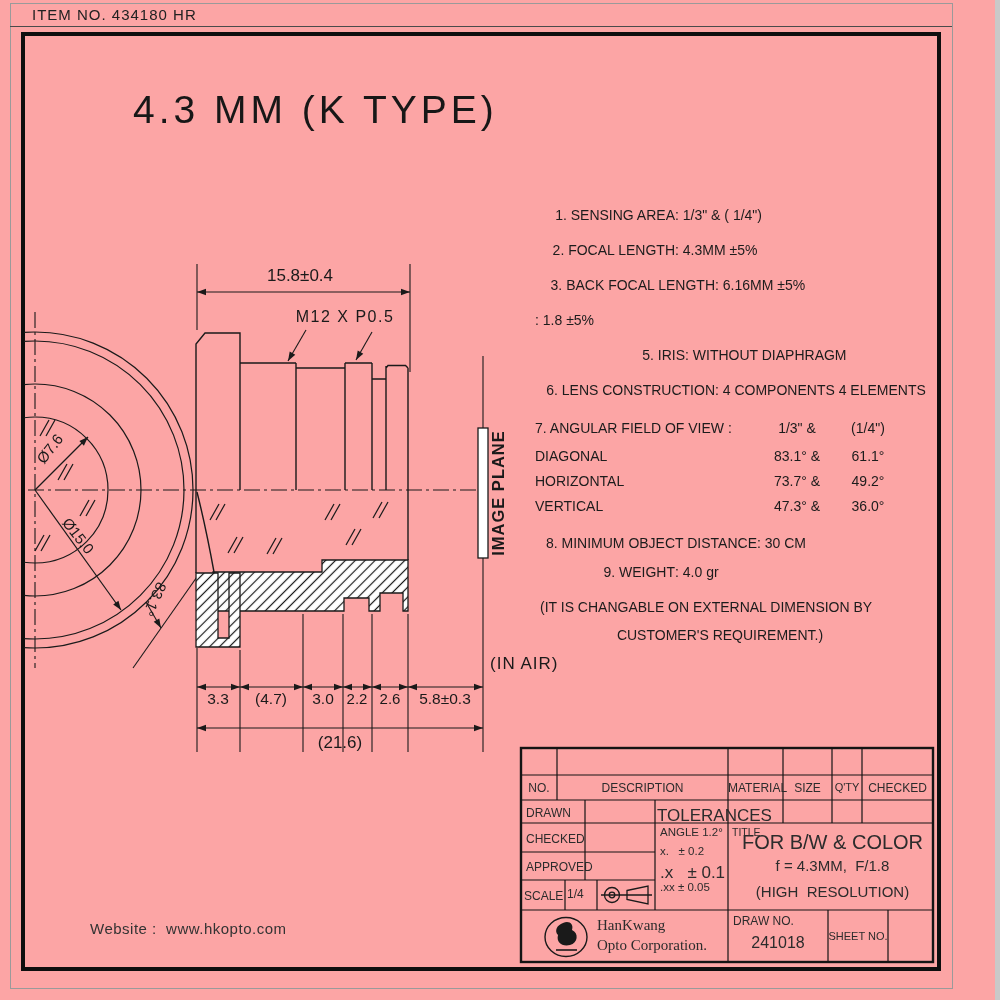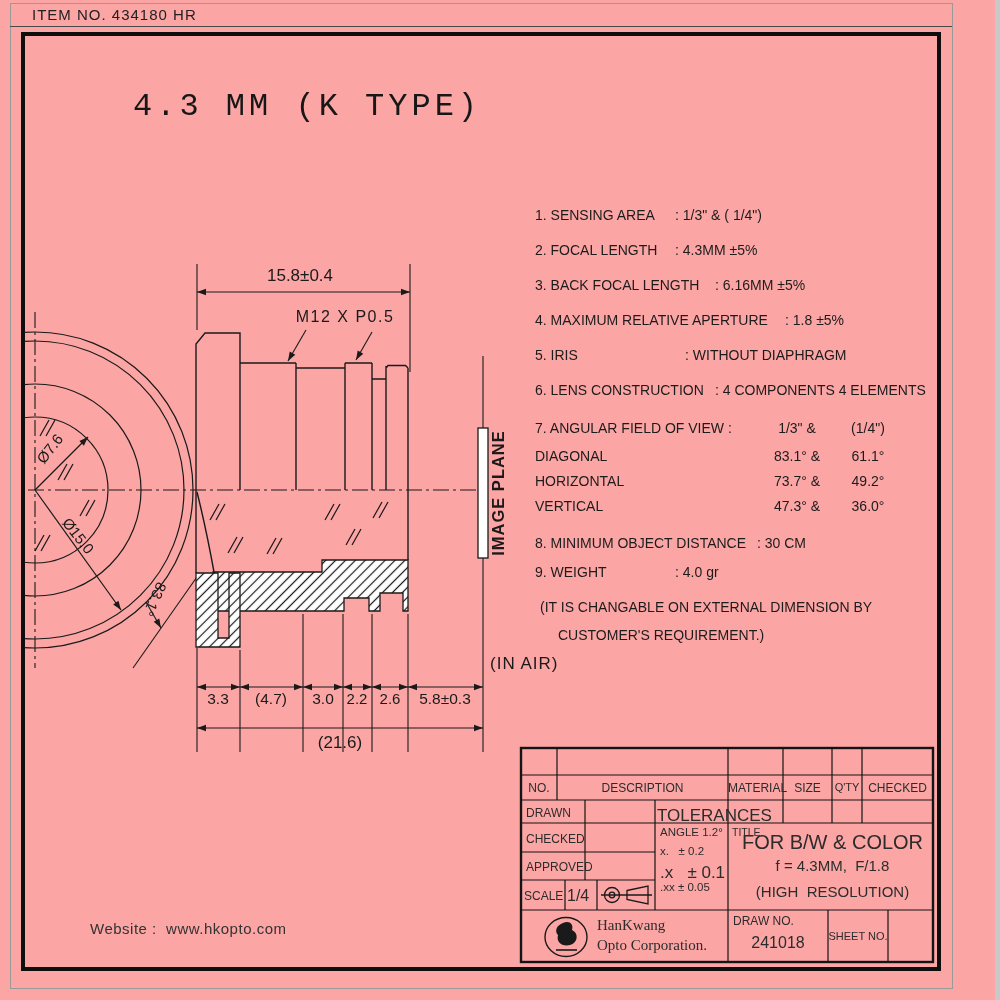--- a/index.html
+++ b/index.html
@@ -5,25 +5,25 @@
   html,body{margin:0;padding:0;background:#fff;}
   #page{position:relative;width:1000px;height:1000px;background:#fca5a5;overflow:hidden;
         font-family:"Liberation Sans",sans-serif;color:#1f1f1f;}
   .abs{position:absolute;}
   
   #outer-sheet{left:10px;top:3px;width:941px;height:984px;border:1px solid #9a9a9a;}
   #item-underline{left:10px;top:26px;width:942px;height:0;border-top:1.5px solid #4a4a4a;}
   #heavy-frame{left:21px;top:32px;width:912px;height:931px;border:4.5px solid #0e0e0e;}
   #edge-right{right:0;top:0;width:5px;height:1000px;background:#c9c9c9;}
   #item-no{left:32px;top:6px;font-size:15px;letter-spacing:1px;color:#222;}
-  #sheet-title{left:133px;top:88px;font-family:Liberation Mono, monospace;font-size:32px;
+  #sheet-title{left:133px;top:88px;font-family:Liberation Sans, sans-serif;font-size:39px;
                letter-spacing:4px;color:#171717;}
   
   .spec-row{left:535px;width:400px;display:flex;font-size:14px;color:#1c1c1c;white-space:pre;}
-  .spec-label{flex:0 0 auto;}
+  .spec-label{flex:0 0 auto;text-align:right;}
   .spec-value{flex:0 0 auto;}
   .fov-grid{left:535px;width:364px;display:grid;grid-template-columns:222px 80px 62px;
             font-size:14px;color:#1c1c1c;white-space:pre;}
   .fov-grid .c1r{text-align:left;}
   .fov-grid .cc{text-align:center;}
   .note{font-size:14px;color:#1c1c1c;white-space:pre;}
   
   #contact{left:90px;top:866px;font-size:15px;color:#333;letter-spacing:.5px;line-height:25px;white-space:pre;}
   
   .tb{font-size:12px;color:#2c2c2c;white-space:pre;}
@@ -215,21 +215,21 @@
   </svg>
 
   <div>
     <div class="abs spec-row" style="top:207px">
       <span class="spec-label" style="width:140px">1. SENSING AREA</span><span class="spec-value">: 1/3" &amp; ( 1/4")</span></div>
     <div class="abs spec-row" style="top:242px">
       <span class="spec-label" style="width:140px">2. FOCAL LENGTH</span><span class="spec-value">: 4.3MM ±5%</span></div>
     <div class="abs spec-row" style="top:277px">
       <span class="spec-label" style="width:180px">3. BACK FOCAL LENGTH</span><span class="spec-value">: 6.16MM ±5%</span></div>
     <div class="abs spec-row" style="top:312px">
-      <span class="spec-label" style="width:250px">4. MAXIMUM RELATIVE APERTURE</span><span class="spec-value">: 1.8 ±5%</span></div>
+      <span class="spec-value">: 1.8 ±5%</span></div>
     <div class="abs spec-row" style="top:347px">
       <span class="spec-label" style="width:150px">5. IRIS</span><span class="spec-value">: WITHOUT DIAPHRAGM</span></div>
     <div class="abs spec-row" style="top:382px">
       <span class="spec-label" style="width:180px">6. LENS CONSTRUCTION</span><span class="spec-value">: 4 COMPONENTS 4 ELEMENTS</span></div>
 
     <div class="abs fov-grid" style="top:420px">
       <span>7. ANGULAR FIELD OF VIEW :</span>
       <span class="cc">1/3" &amp;</span>
       <span class="cc">(1/4")</span>
     </div>
@@ -248,41 +248,41 @@
       <span class="cc">47.3° &amp;</span>
       <span class="cc">36.0°</span>
     </div>
 
     <div class="abs spec-row" style="top:535px">
       <span class="spec-label" style="width:222px">8. MINIMUM OBJECT DISTANCE</span><span class="spec-value">: 30 CM</span></div>
     <div class="abs spec-row" style="top:564px">
       <span class="spec-label" style="width:140px">9. WEIGHT</span><span class="spec-value">: 4.0 gr</span></div>
 
     <div class="abs note" style="left:540px;top:599px">(IT IS CHANGABLE ON EXTERNAL DIMENSION BY</div>
-    <div class="abs note" style="left:558px;top:627px;width:370px;text-align:left">CUSTOMER'S REQUIREMENT.)</div>
+    <div class="abs note" style="left:535px;top:627px;width:370px;text-align:center">CUSTOMER'S REQUIREMENT.)</div>
   </div>
 
   <div class="abs" id="contact">
     <div><span>Website :</span>  <span>www.hkopto.com</span></div>
   </div>
 
   <div>
     <div class="abs tb tb-c" style="left:521px;top:781px;width:36px">NO.</div>
     <div class="abs tb tb-c" style="left:557px;top:781px;width:171px">DESCRIPTION</div>
     <div class="abs tb tb-c" style="left:728px;top:781px;width:55px">MATERIAL</div>
     <div class="abs tb tb-c" style="left:783px;top:781px;width:49px">SIZE</div>
     <div class="abs tb tb-c" style="left:832px;top:781px;width:30px;font-size:11px">Q'TY</div>
     <div class="abs tb tb-c" style="left:862px;top:781px;width:71px">CHECKED</div>
 
     <div class="abs tb" style="left:526px;top:806px">DRAWN</div>
     <div class="abs tb" style="left:657px;top:806px;font-size:17px">TOLERANCES</div>
     <div class="abs tb" style="left:526px;top:832px">CHECKED</div>
     <div class="abs tb" style="left:526px;top:860px">APPROVED</div>
     <div class="abs tb" style="left:524px;top:889px">SCALE</div>
-    <div class="abs tb" style="left:567px;top:887px;font-size:16px">1/4</div>
+    <div class="abs tb" style="left:567px;top:887px;font-size:12px">1/4</div>
 
     <div class="abs tb" style="left:660px;top:826px;font-size:11.5px">ANGLE 1.2°</div>
     <div class="abs tb" style="left:660px;top:845px;font-size:11.5px">x.   ± 0.2</div>
     <div class="abs tb" style="left:660px;top:863px;font-size:17px">.x   ± 0.1</div>
     <div class="abs tb" style="left:660px;top:881px;font-size:11.5px">.xx ± 0.05</div>
 
     <div class="abs tb" style="left:732px;top:826px;font-size:10.5px">TITLE</div>
     <div class="abs tb tb-c" style="left:740px;top:831px;width:185px;font-size:20px">FOR B/W &amp; COLOR</div>
     <div class="abs tb tb-c" style="left:740px;top:857px;width:185px;font-size:15px">f = 4.3MM,  F/1.8</div>
     <div class="abs tb tb-c" style="left:740px;top:883px;width:185px;font-size:15px">(HIGH  RESOLUTION)</div>

